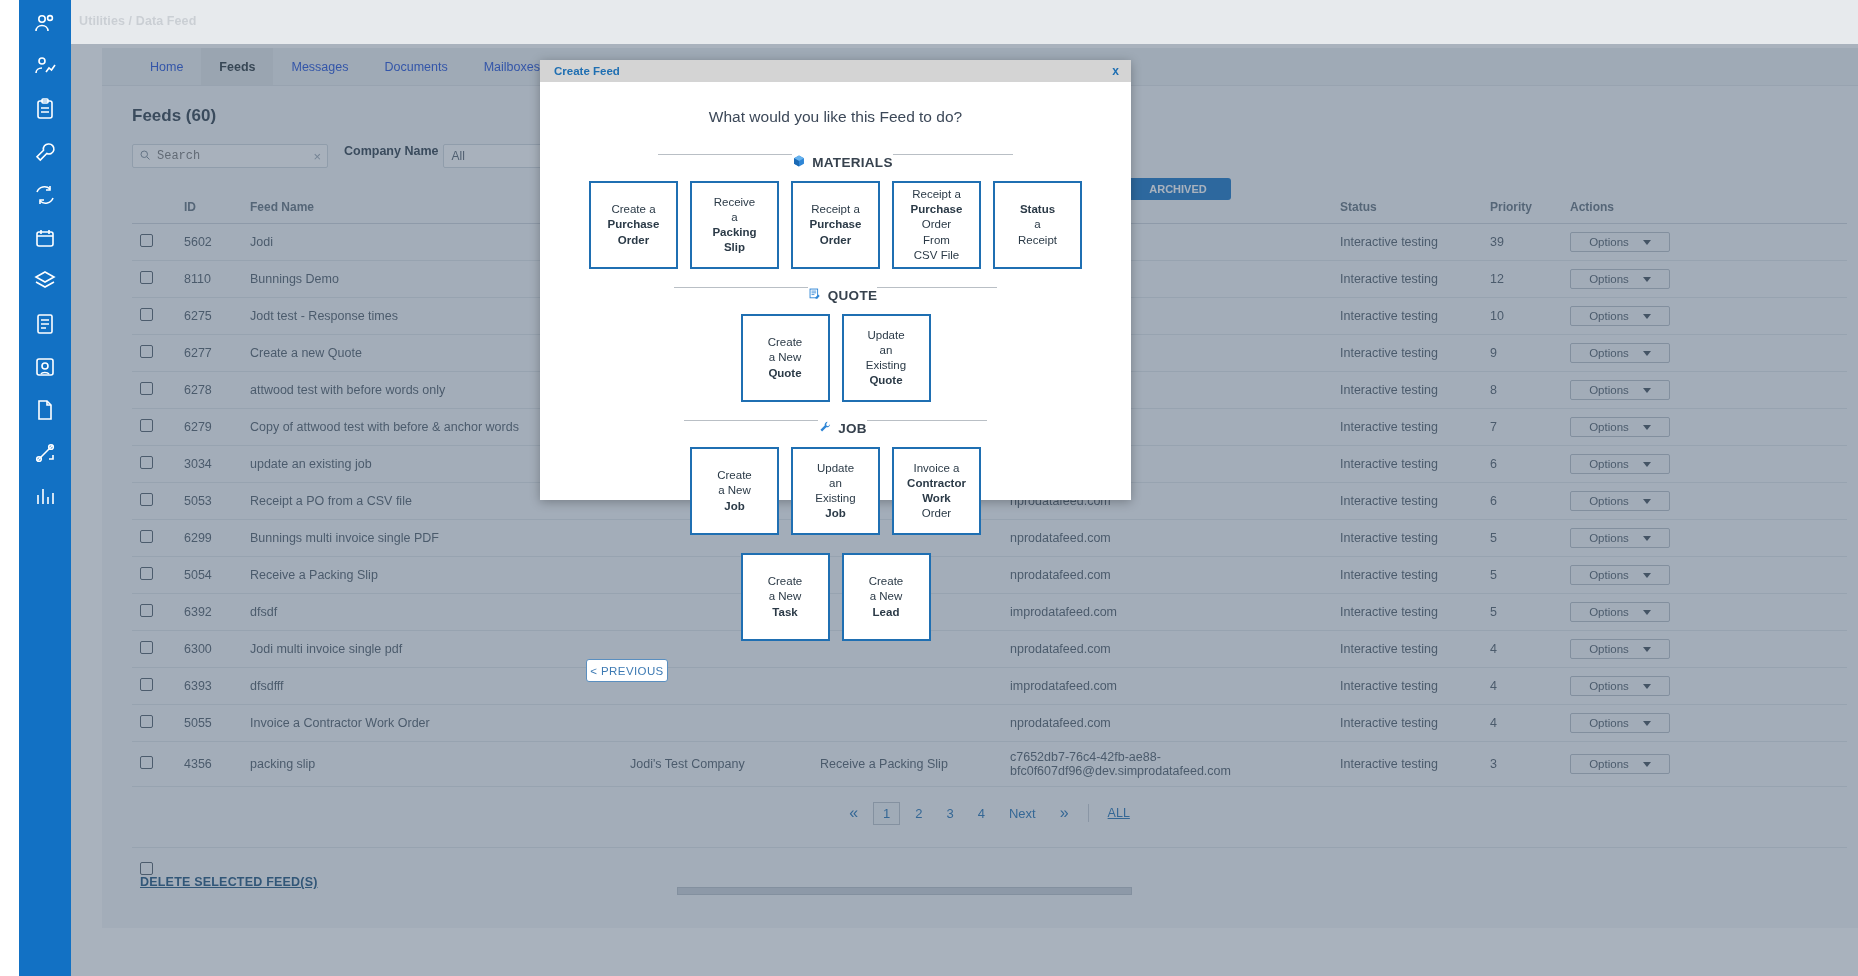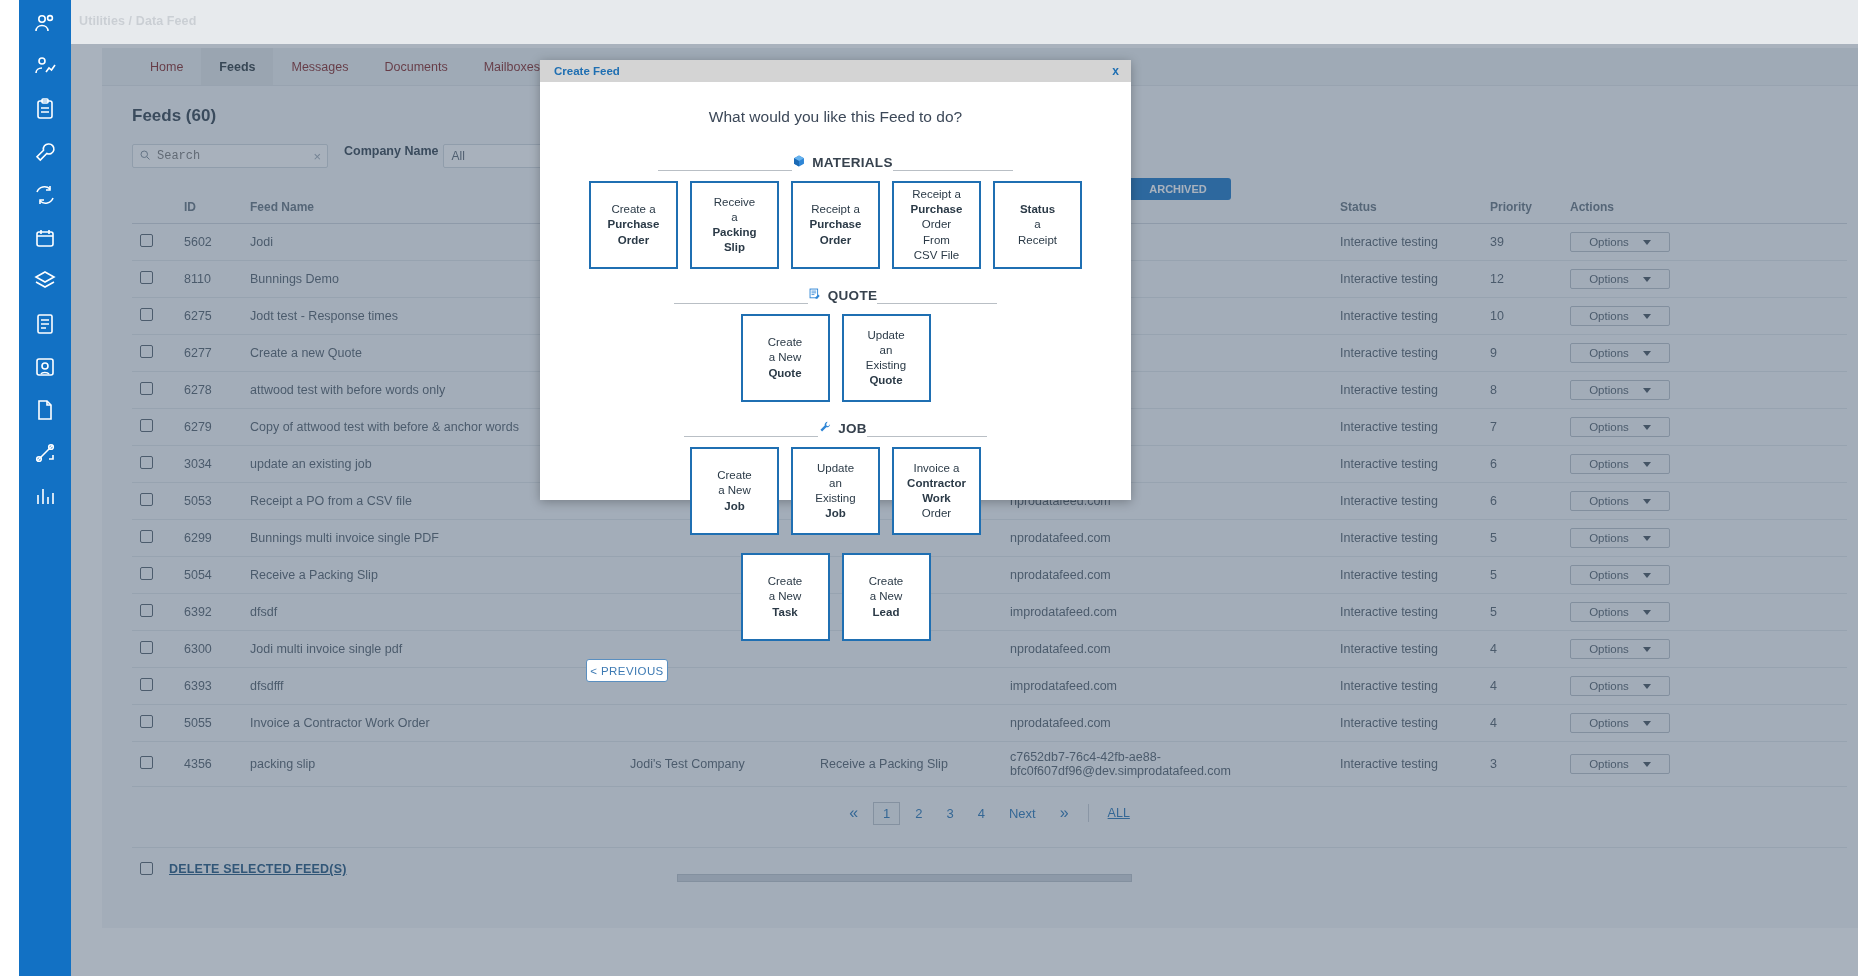--- a/index.html
+++ b/index.html
@@ -38,21 +38,21 @@
     position: absolute; left: 31px; top: 48px; width: 1775px; height: 880px;
     background: #f4f6f8;
   }
   .tabbar {
     position: relative; height: 38px; background: #eceff1;
     border-bottom: 1px solid #dfe3e6;
     display: flex; align-items: stretch; padding-left: 30px;
   }
   .tab {
     display: flex; align-items: center; padding: 0 18px;
-    font-size: 12.5px; color: #7f1d1d; cursor: pointer;
+    font-size: 12.5px; color: #1d4ed8; cursor: pointer;
   }
   .tab.active { background: #e2e6e9; color: #263238; font-weight: 700; }
 
   .panel-inner { padding: 14px 30px 0 30px; position: relative; }
   .feeds-title { font-size: 17px; font-weight: 700; color: #2b3a47; margin: 6px 0 18px 0; }
 
   .filters { display: flex; align-items: flex-end; gap: 16px; position: relative; }
   .search-wrap {
     position: relative; width: 196px; height: 24px;
     border: 1px solid #cfd6dc; background: #fdfdfd; border-radius: 2px;
@@ -118,21 +118,21 @@
   }
   .pg { padding: 3px 9px; cursor: pointer; }
   .pg.current { border: 1px solid #b8c0c8; background: #eef1f4; }
   .pg.chev { color: #1f6fb2; font-size: 16px; }
   .pg.sep { border-left: 1px solid #c3cad1; height: 18px; padding: 0; margin: 0 4px; }
   .pg.all { text-decoration: underline; font-size: 12.5px; }
 
   
   .footer-bar {
     margin-top: 22px; border-top: 1px solid #dde2e6;
-    padding: 14px 0 0 8px; display: flex; gap: 16px;
+    padding: 14px 0 0 8px; display: flex;  flex-direction: column;
   }
   .del-link { font-size: 12.5px; font-weight: 700; color: #1a4f7a; text-decoration: underline; letter-spacing: .2px; }
   .bottom-strip {
     position: absolute; left: 575px; bottom: -6px; width: 455px; height: 8px;
     background: #c9d0d6; border: 1px solid #b6bec6;
   }
 
   
   .dim {
     position: absolute; left: 52px; top: 0; width: 1806px; height: 976px;
@@ -151,21 +151,21 @@
     padding: 0 12px 0 14px;
   }
   .modal-title { font-size: 11.5px; font-weight: 700; color: #1f6fb2; }
   .modal-close { font-size: 12px; color: #1f6fb2; font-weight: 700; cursor: pointer; }
   .modal-body { padding: 18px 24px 0 24px; }
   .modal-q {
     text-align: center; font-size: 15.5px; color: #3c4858; margin: 8px 0 28px 0; font-weight: 400;
   }
 
   .sect-head {
-    display: flex; align-items: flex-end; justify-content: center; 
+    display: flex; align-items: flex-start; justify-content: center; 
     margin: 0 0 10px 0;
   }
   .sect-head .rule { flex: 0 0 auto; width: 134px; height: 1px; background: #b9bfc5; }
   .sect-head .rule.short { width: 120px; }
   .sect-label {
     display: flex; align-items: center; gap: 6px;
     font-size: 13.5px; font-weight: 700; color: #37424e; letter-spacing: .3px; white-space: nowrap;
   }
   .sect-label svg { width: 14px; height: 14px; }
 

